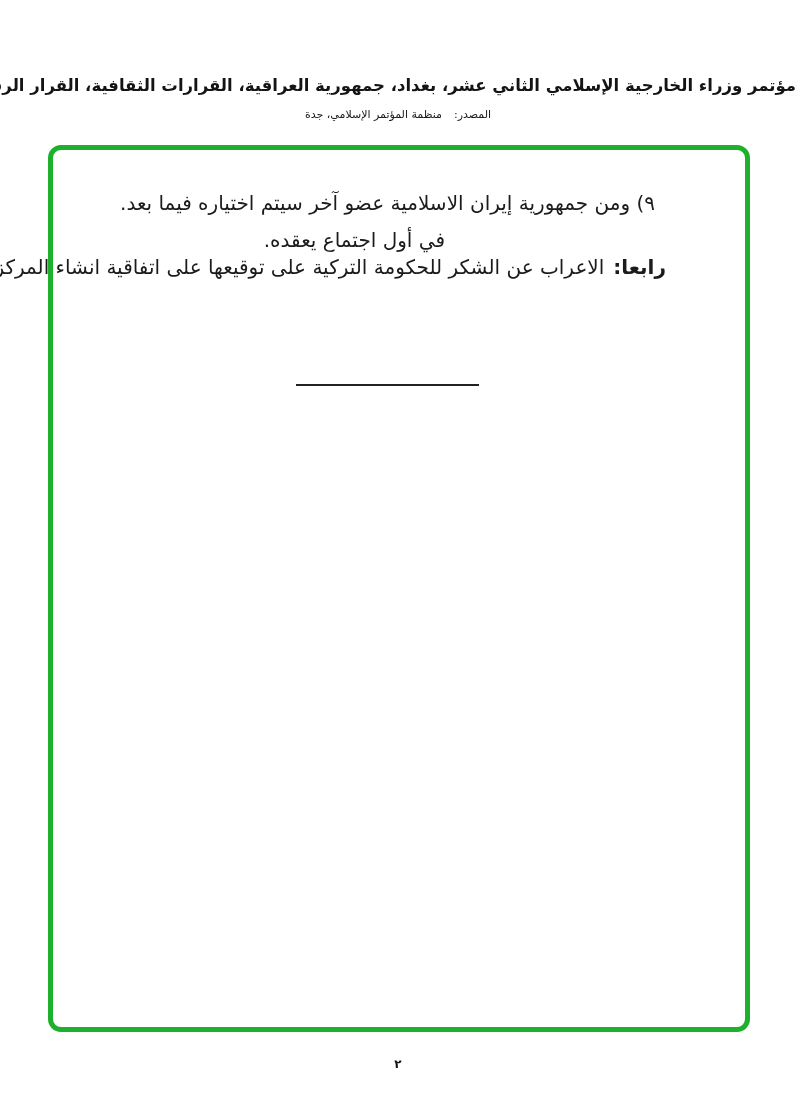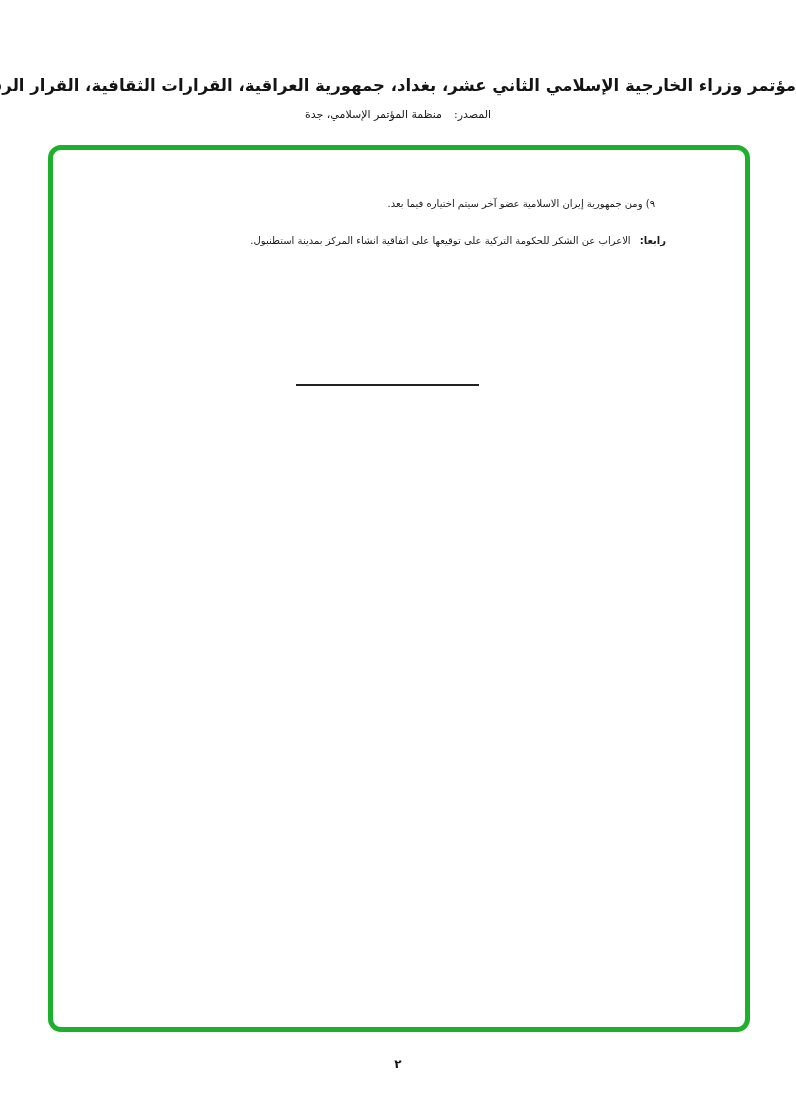--- a/index.html
+++ b/index.html
@@ -47,21 +47,21 @@
     border-radius: 13px;
     background: #ffffff;
   }
   .content {
     position: absolute;
     top: 190px;
     right: 130px;
     left: 80px;
     direction: rtl;
     text-align: right;
-    font-size: 10px;
+    font-size: 20px;
     line-height: 27px;
     color: #1b1b1b;
   }
   .line { white-space: nowrap; }
   .numbered { padding-right: 11px; }
   .clause-block { margin-top: 10px; }
   .clause-label { font-weight: bold; margin-left: 9px; }
   .cont-line { padding-right: 221px; }
   .divider {
     position: absolute;
@@ -92,20 +92,21 @@
   <div class="source-line">
     <span class="source-label">المصدر:</span><span>منظمة المؤتمر الإسلامي، جدة</span>
   </div>
 
   <div class="frame"></div>
 
   <div class="content">
     <div class="line numbered">٩) ومن جمهورية إيران الاسلامية عضو آخر سيتم اختياره فيما بعد.</div>
 
     <div class="clause-block">
+      <div class="line cont-line">في أول اجتماع يعقده.</div>
     </div>
 
     <div>
       <div class="line">
         <span class="clause-label">رابعا:</span><span>الاعراب عن الشكر للحكومة التركية على توقيعها على اتفاقية انشاء المركز بمدينة استطنبول.</span>
       </div>
     </div>
   </div>
 
   <div class="divider"></div>

